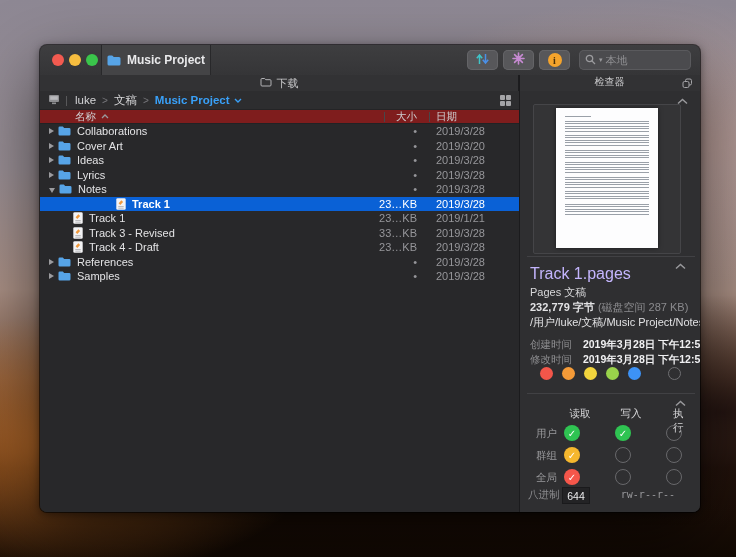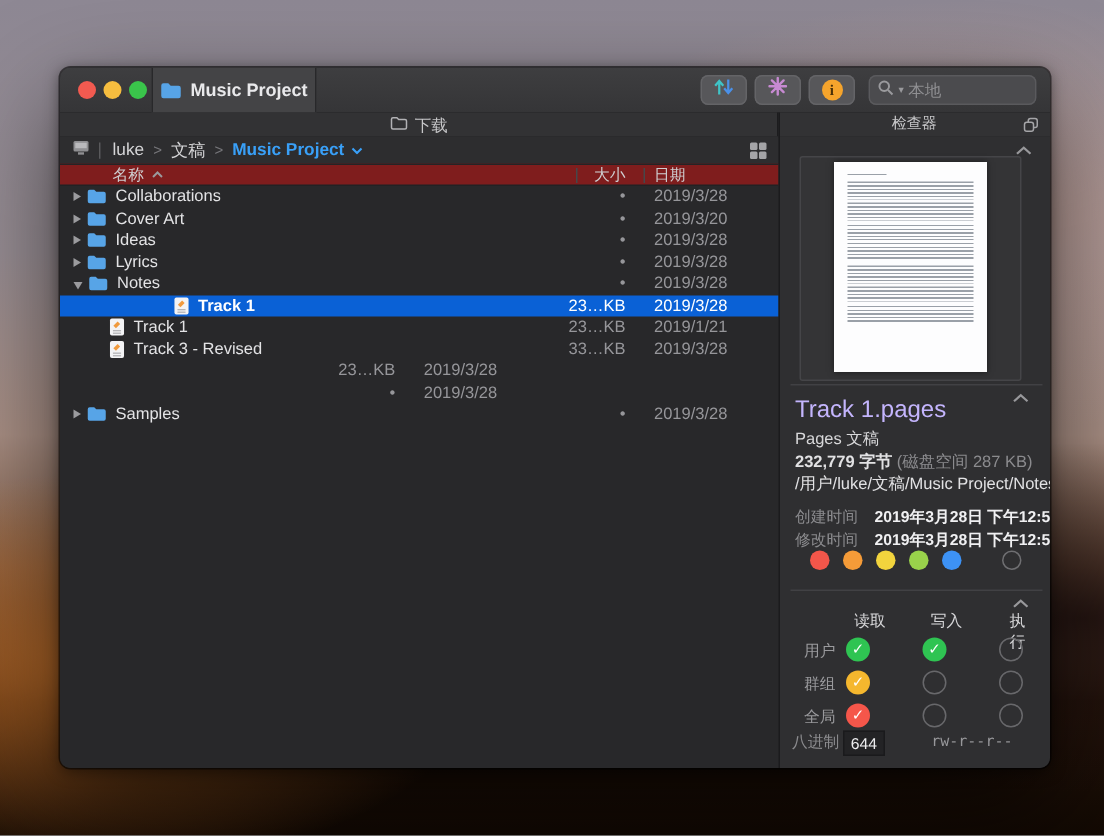--- a/index.html
+++ b/index.html
@@ -308,24 +308,44 @@
                   <rect x="2.3" y="8" width="5.4" height="0.9" fill="#b5b5b8"></rect>
                   <rect x="2.3" y="9.7" width="5.4" height="0.9" fill="#b5b5b8"></rect>
                 </svg>
               </span>
               <span class="rlabel">Track 3 - Revised</span>
             </div>
             <div class="c-size">33…KB</div>
             <div class="c-date">2019/3/28</div>
           </div>
           <div class="frow">
+            <div class="c-name indent-file">
+              <span class="icon-wrap">
+                <svg width="10" height="12" viewBox="0 0 10 12">
+                  <rect x="0.3" y="0.3" width="9.4" height="11.4" rx="1.3" fill="#f3f3f5"></rect>
+                  <path d="M2.6 5.2 L5.4 2.3 L7.1 4 L4.3 6.9 z" fill="#f09a3e"></path>
+                  <rect x="2.3" y="8" width="5.4" height="0.9" fill="#b5b5b8"></rect>
+                  <rect x="2.3" y="9.7" width="5.4" height="0.9" fill="#b5b5b8"></rect>
+                </svg>
+              </span>
+              <span class="rlabel">Track 4 - Draft</span>
+            </div>
             <div class="c-size">23…KB</div>
             <div class="c-date">2019/3/28</div>
           </div>
           <div class="frow">
+            <div class="c-name">
+              <span class="tri right"></span>
+              <span class="icon-wrap">
+                <svg width="13" height="10" viewBox="0 0 13 10">
+                  <path d="M0.5 1.8 q0-1.3 1.3-1.3 h3 l1.4 1.4 h5 q1.3 0 1.3 1.3 v5 q0 1.3 -1.3 1.3 h-9.4 q-1.3 0 -1.3 -1.3 z" fill="#57a4e7"></path>
+                </svg>
+              </span>
+              <span class="rlabel">References</span>
+            </div>
             <div class="c-size">•</div>
             <div class="c-date">2019/3/28</div>
           </div>
           <div class="frow">
             <div class="c-name">
               <span class="tri right"></span>
               <span class="icon-wrap">
                 <svg width="13" height="10" viewBox="0 0 13 10">
                   <path d="M0.5 1.8 q0-1.3 1.3-1.3 h3 l1.4 1.4 h5 q1.3 0 1.3 1.3 v5 q0 1.3 -1.3 1.3 h-9.4 q-1.3 0 -1.3 -1.3 z" fill="#57a4e7"></path>
                 </svg>

